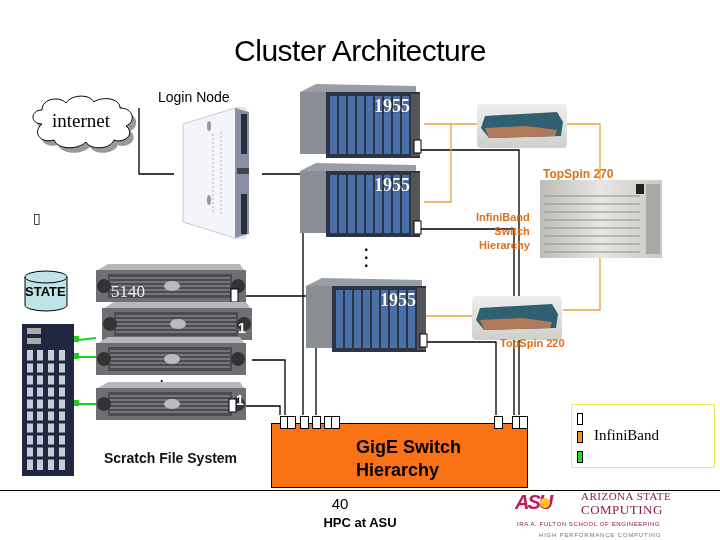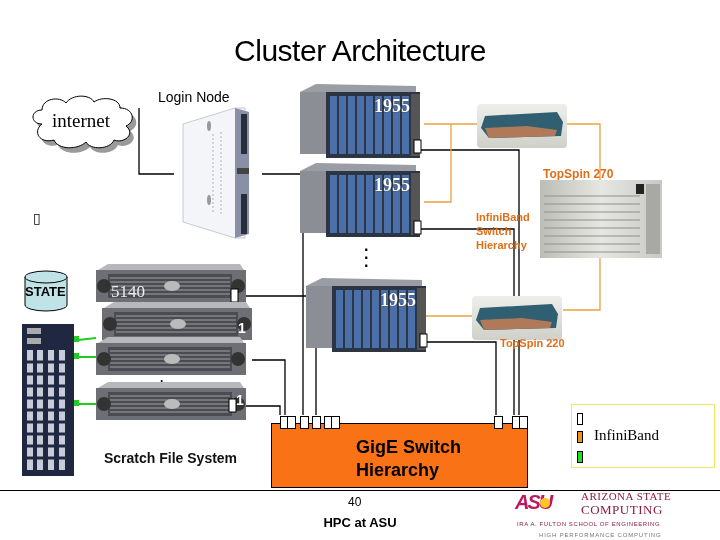--- a/index.html
+++ b/index.html
@@ -1,30 +1,30 @@
 <!DOCTYPE html>
 <html><head>
 <meta charset="utf-8">
 <style>
   html, body { margin:0; padding:0; background:#ffffff; }
   body { width:720px; height:540px; position:relative; overflow:hidden; font-family:"Liberation Sans", sans-serif; }
   .abs { position:absolute; }
   .title { left:0; top:34px; width:720px; text-align:center; font-size:30px; color:#000; letter-spacing:-0.5px; }
   .lbl { font-size:14px; color:#000; }
-  .orange-lbl { color:#e06f1a; font-weight:bold; font-size:12px; }
+  .orange-lbl { color:#e06f1a; font-weight:bold; font-size:12px;text-align:right; }
   .cloud-text { font-family:"Liberation Serif", serif; font-size:19px; color:#000; }
   
   .chassis { width:120px; height:62px; }
   .srv2850 { width:152px; height:40px; }
   .small-sw { width:90px; height:44px; border-radius:4px; background:linear-gradient(#eeeeec,#d0d0ca); }
   .port { position:absolute; width:9px; height:13px; background:#fff; border:1px solid #000; box-sizing:border-box; }
   .gige { left:271px; top:423px; width:257px; height:65px; border:1px solid #000; box-sizing:border-box; background:#f97316; }
   .gige-text { position:absolute; left:84px; top:12px; font-weight:bold; font-size:18px; line-height:23px; color:#000; }
   .footer-line { left:0; top:490px; width:720px; height:1px; background:#000; }
-  .page-num { left:348px; top:495px; width:40px; text-align:left; font-size:12px; }
+  .page-num { left:320px; top:495px; width:40px; text-align:center; font-size:15px; }
   .footer-lbl { left:300px; top:515px; width:120px; text-align:center; font-size:13px; font-weight:bold; }
   .legend { left:571px; top:404px; width:144px; height:64px; border:1px solid #f0ea60; box-sizing:border-box; background:#fff; }
   .sw { position:absolute; left:5px; width:6px; height:12px; border:1px solid #000; box-sizing:border-box; }
   .legend-text { position:absolute; left:22px; top:22px; font-family:"Liberation Serif", serif; font-size:15px; }
   .asu-logo { left:515px; top:488px; width:165px; height:52px; }
 </style>
 </head>
 <body>
 
 <div class="abs title">Cluster Architecture</div>

